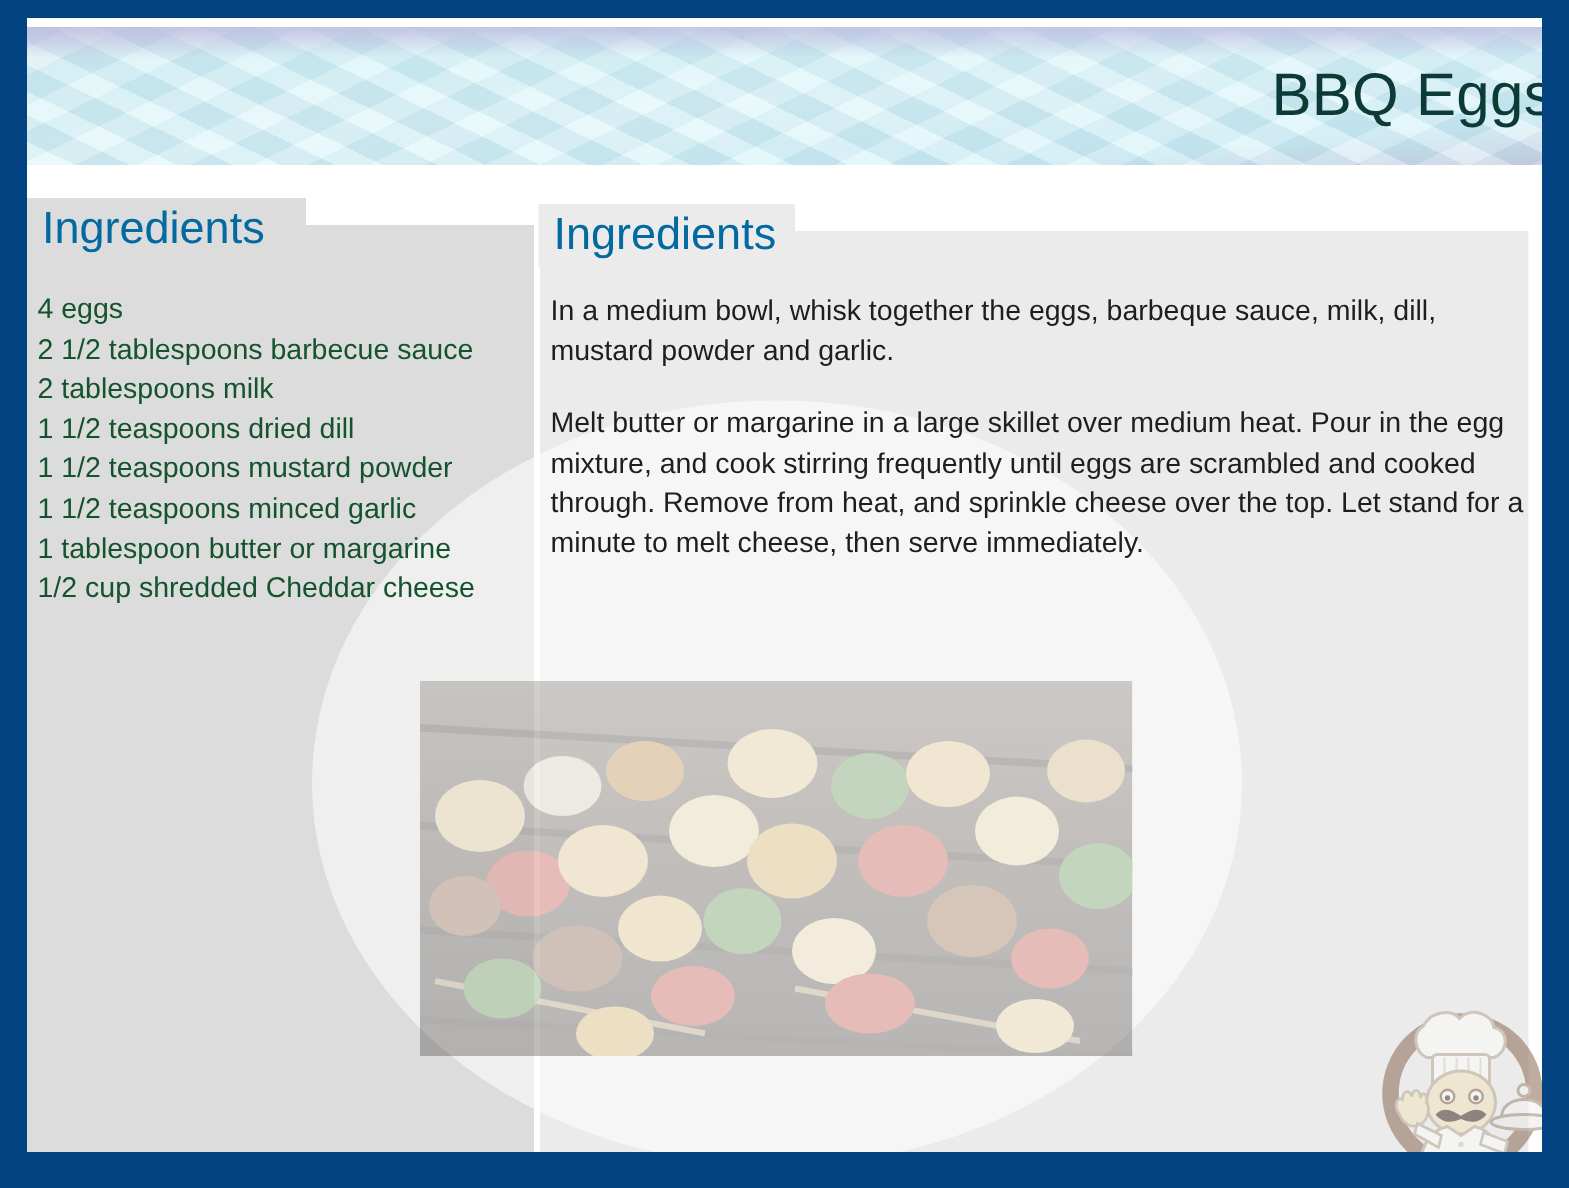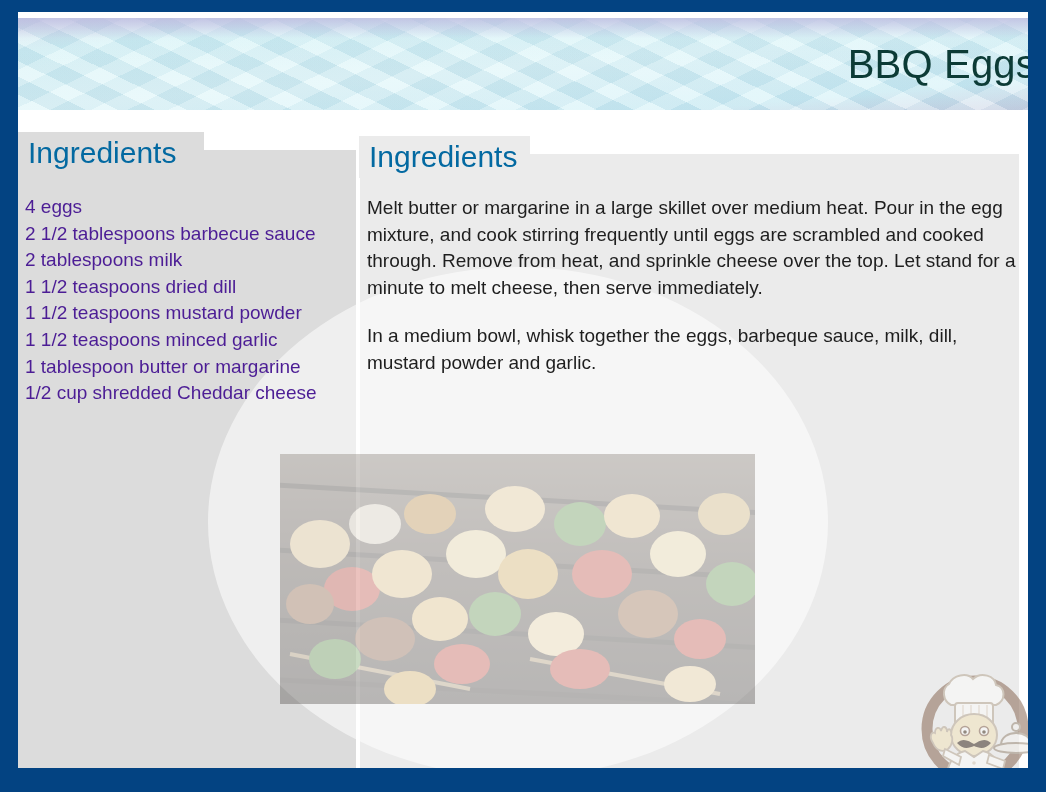--- a/index.html
+++ b/index.html
@@ -116,21 +116,21 @@
   }
 
   
   .ingredients-text {
     position: absolute;
     left: 7px;
     top: 182px;
     width: 330px;
     font-size: 19px;
     line-height: 26.6px;
-    color: #4c1d95;
+    color: #14532d;
     white-space: pre-line;
   }
   .directions-body {
     position: absolute;
     left: 349px;
     top: 183px;
     width: 650px;
     font-size: 19px;
     line-height: 26.6px;
     color: #1e1e1e;
@@ -255,22 +255,22 @@
     <div class="ingredients-text">4 eggs
 2 1/2 tablespoons barbecue sauce
 2 tablespoons milk
 1 1/2 teaspoons dried dill
 1 1/2 teaspoons mustard powder
 1 1/2 teaspoons minced garlic
 1 tablespoon butter or margarine
 1/2 cup shredded Cheddar cheese</div>
 
     <div class="directions-body">
+      <p>In a medium bowl, whisk together the eggs, barbeque sauce, milk, dill, mustard powder and garlic.</p>
       <p>Melt butter or margarine in a large skillet over medium heat. Pour in the egg mixture, and cook stirring frequently until eggs are scrambled and cooked through. Remove from heat, and sprinkle cheese over the top. Let stand for a minute to melt cheese, then serve immediately.</p>
-      <p>In a medium bowl, whisk together the eggs, barbeque sauce, milk, dill, mustard powder and garlic.</p>
     </div>
 
     <div class="chef-logo">
       <svg viewBox="0 0 130 130" aria-hidden="true">
 
         <circle cx="62" cy="72" r="48" fill="none" stroke="#8a6a55" stroke-width="11"></circle>
 
         <path d="M38 48 C30 44 28 32 36 27 C40 18 54 15 60 22 C68 14 82 19 83 28 C93 30 93 44 83 48 Z" fill="#fdfdfb" stroke="#b8a894" stroke-width="2"></path>
         <rect x="42" y="46" width="38" height="22" rx="3" fill="#fdfdfb" stroke="#b8a894" stroke-width="2"></rect>
         <g stroke="#ded3c4" stroke-width="1.4">

